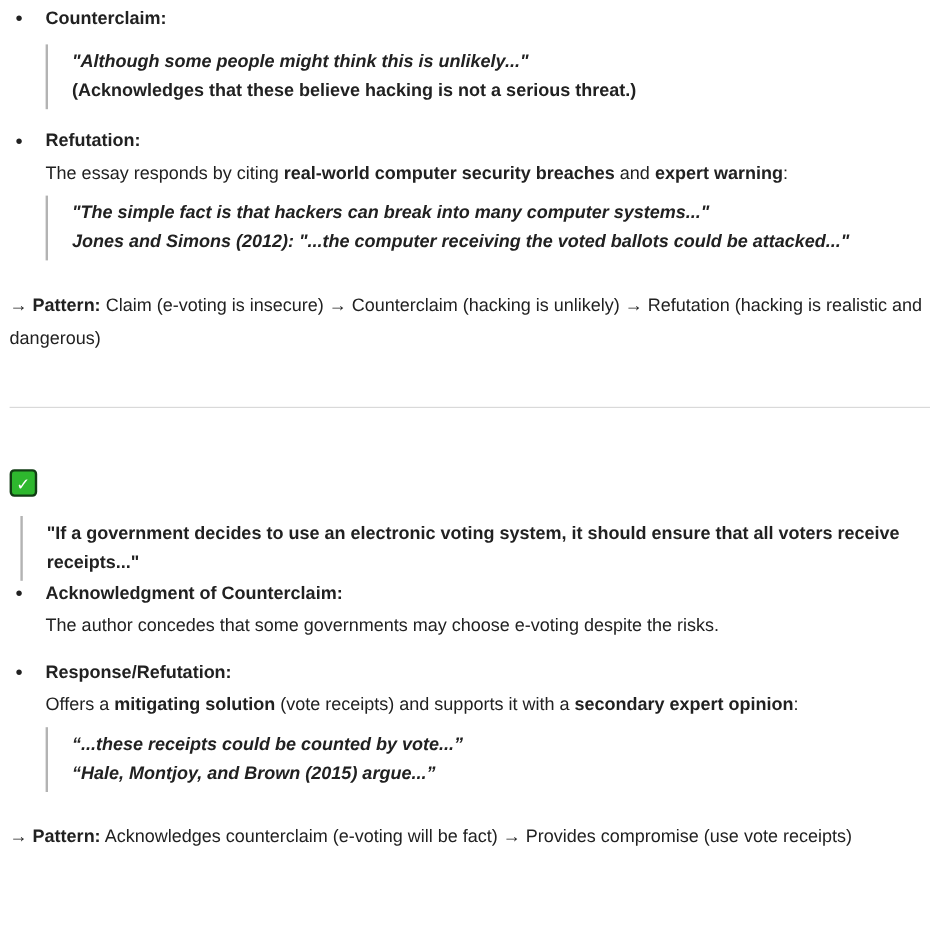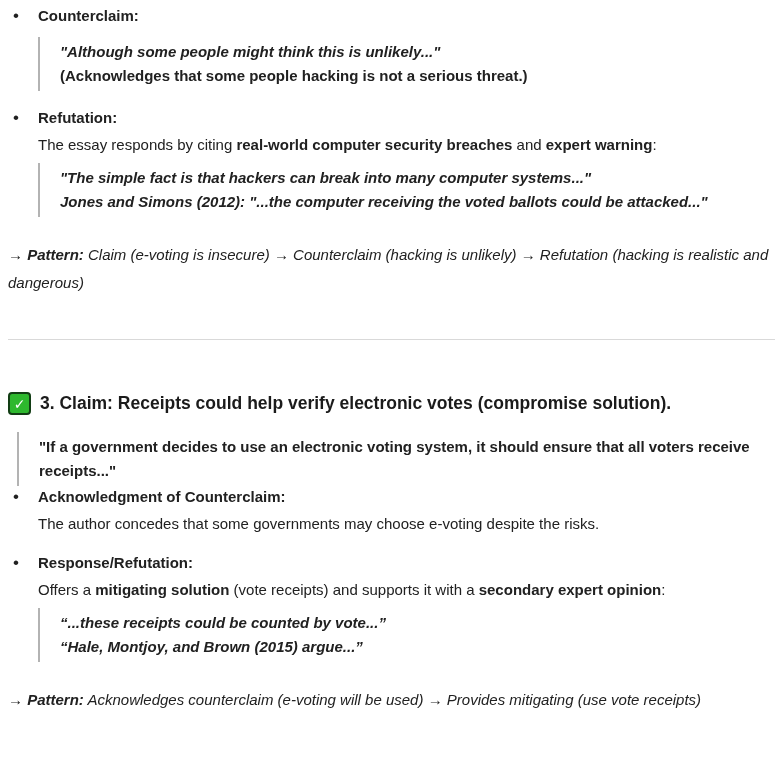--- a/index.html
+++ b/index.html
@@ -42,21 +42,21 @@
     border-left: 2px solid #b3b3b3;
     margin: 10px 0 0 0;
     padding: 3px 10px 3px 20px;
   }
   blockquote.top-quote { margin: 16px 0 0 9px; }
   blockquote.after-para { margin-top: 6px; }
   .qline { margin: 0; line-height: 24px; font-weight: 700; }
   .qitalic { font-style: italic; }
 
   
-  .pattern { margin: 24px 0 0 0; line-height: 28px; font-style: italic; }
+  .pattern { margin: 24px 0 0 0; line-height: 28px; }
   .pattern strong { font-weight: 700; }
   .pattern-cont { margin: 0 0 0 0; line-height: 28px; }
 
   hr.divider {
     border: 0;
     border-top: 1.5px solid #d9d9d9;
     margin: 42px 0 0 0;
   }
 
   
@@ -91,40 +91,39 @@
 </head>
 <body>
 
 <div class="doc">
 
   <ul class="blist">
     <li>
       <p class="li-label"><strong>Counterclaim:</strong></p>
       <blockquote>
         <p class="qline qitalic">"Although some people might think this is unlikely..."</p>
-        <p class="qline">(Acknowledges that some people hacking is not a serious threat.)</p>
+        <p class="qline">(Acknowledges that these believe hacking is not a serious threat.)</p>
       </blockquote>
     </li>
     <li>
       <p class="li-label"><strong>Refutation:</strong></p>
       <p class="li-para"><span>The essay responds by citing </span><strong>real-world computer security breaches</strong><span> and </span><strong>expert warning</strong><span>:</span></p>
       <blockquote class="after-para">
         <p class="qline qitalic">"The simple fact is that hackers can break into many computer systems..."</p>
         <p class="qline qitalic">Jones and Simons (2012): "...the computer receiving the voted ballots could be attacked..."</p>
       </blockquote>
     </li>
   </ul>
 
   <p class="pattern"><span>→ </span><strong>Pattern:</strong><span> Claim (e-voting is insecure) → Counterclaim (hacking is unlikely) → Refutation (hacking is realistic and dangerous)</span></p>
 
   <hr class="divider">
 
   <h3 class="claim-heading">
     <span class="check-box">✓</span>
-    <span>3. Claim: Receipts could help verify electronic votes (compromise solution).</span>
   </h3>
 
   <blockquote class="top-quote">
     <p class="qline">"If a government decides to use an electronic voting system, it should ensure that all voters receive receipts..."</p>
   </blockquote>
 
   <ul class="blist" style="">
     <li>
       <p class="li-label"><strong>Acknowledgment of Counterclaim:</strong></p>
       <p class="li-para">The author concedes that some governments may choose e-voting despite the risks.</p>
@@ -132,15 +131,15 @@
     <li>
       <p class="li-label"><strong>Response/Refutation:</strong></p>
       <p class="li-para"><span>Offers a </span><strong>mitigating solution</strong><span> (vote receipts) and supports it with a </span><strong>secondary expert opinion</strong><span>:</span></p>
       <blockquote class="after-para">
         <p class="qline qitalic">“...these receipts could be counted by vote...”</p>
         <p class="qline qitalic">“Hale, Montjoy, and Brown (2015) argue...”</p>
       </blockquote>
     </li>
   </ul>
 
-  <p class="pattern"><span>→ </span><strong>Pattern:</strong><span> Acknowledges counterclaim (e-voting will be used) → Provides mitigating (use vote receipts)</span></p>
+  <p class="pattern"><span>→ </span><strong>Pattern:</strong><span> Acknowledges counterclaim (e-voting will be fact) → Provides compromise (use vote receipts)</span></p>
 
 </div>
 
 </body></html>

